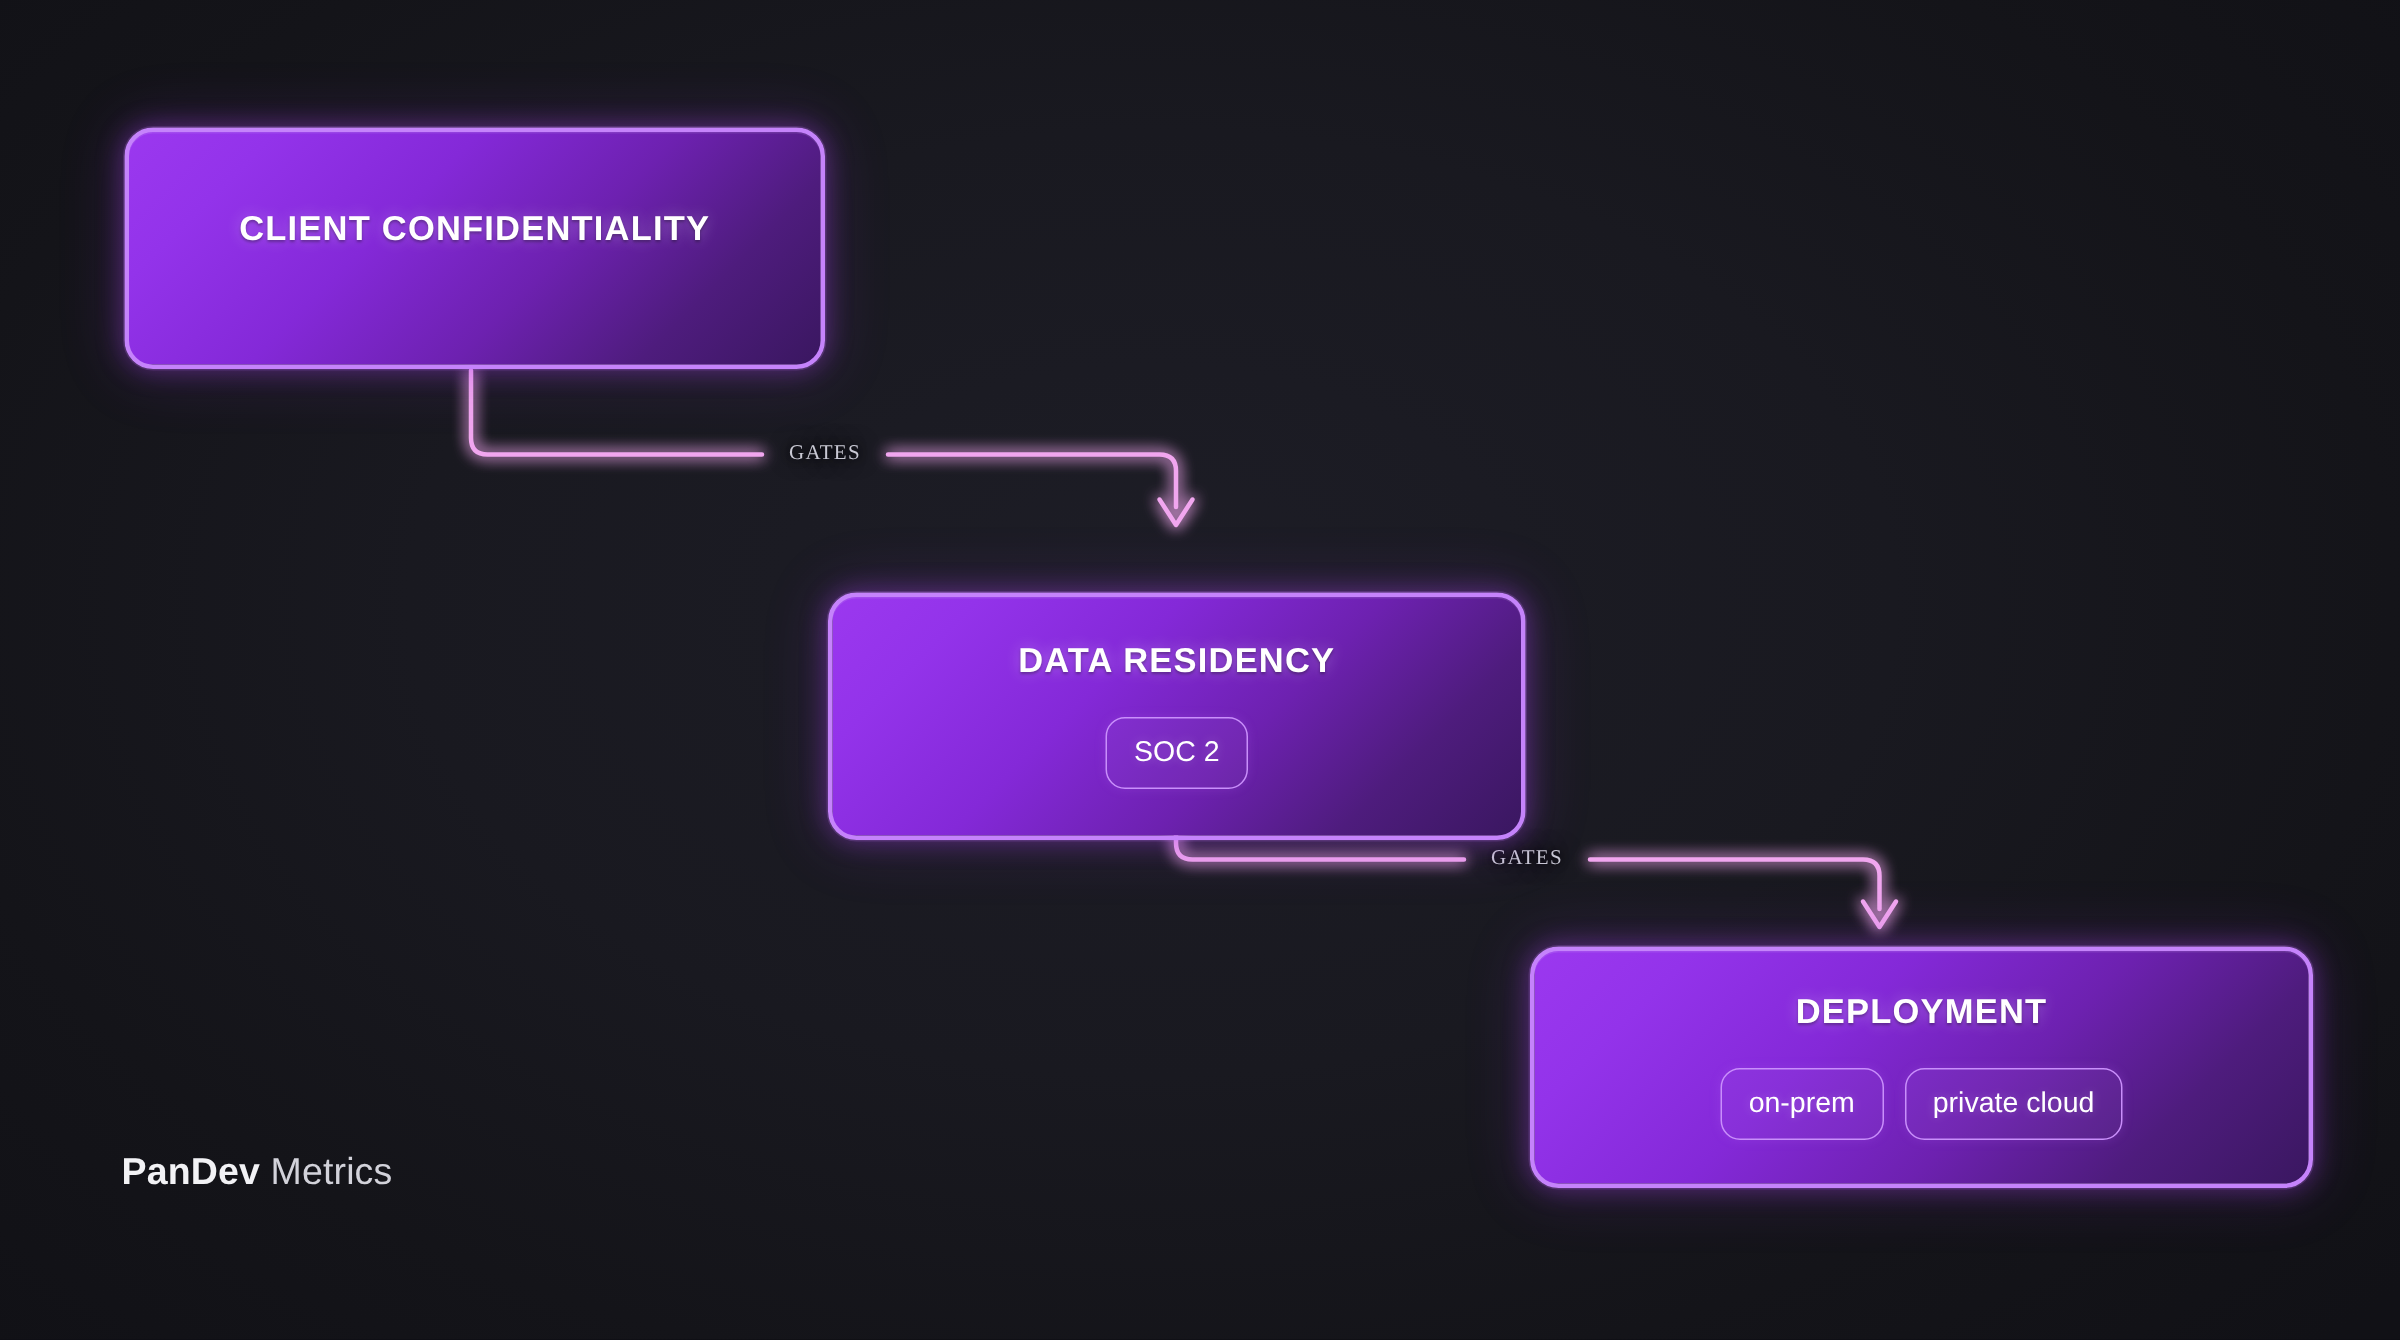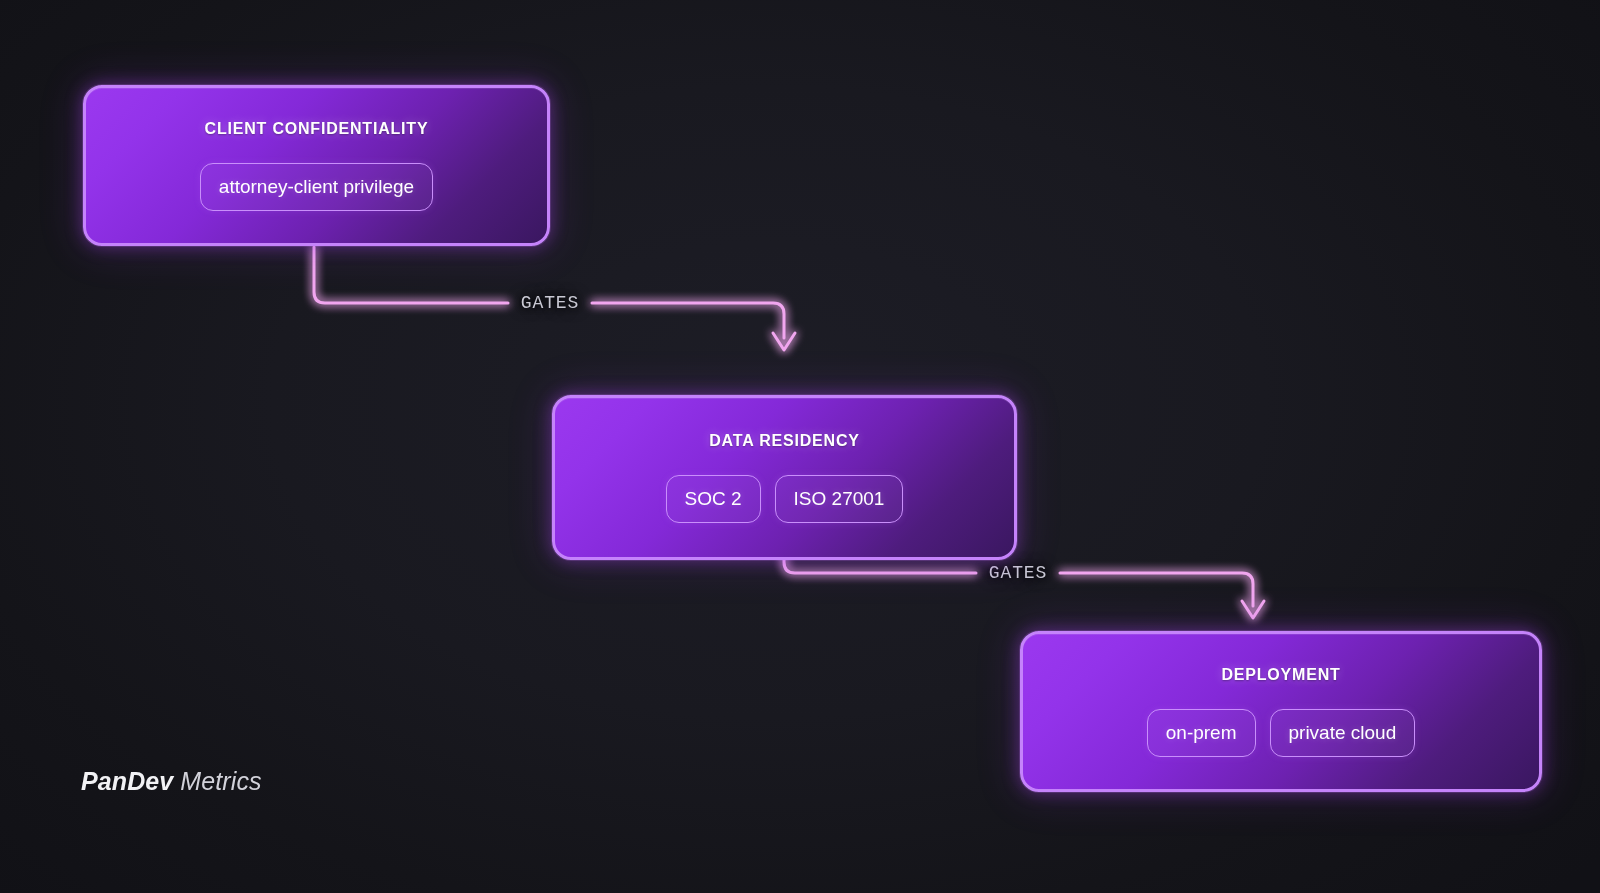--- a/index.html
+++ b/index.html
@@ -25,23 +25,23 @@
     left: 0; top: 0;
     width: 1600px;
     height: 893px;
     pointer-events: none;
   }
 
   .edge-label {
     position: absolute;
     transform: translate(-50%, -50%);
     color: #c9c9d4;
-    font-size: 18px;
+    font-size: 14px;
     letter-spacing: 0.9px;
-    font-family: Liberation Mono, monospace;
+    font-family: Liberation Serif, serif;
     white-space: nowrap;
     text-shadow: 0 0 6px rgba(0,0,0,0.95), 0 0 14px rgba(0,0,0,0.9);
   }
 
   
   .node {
     position: absolute;
     box-sizing: border-box;
     border-radius: 19px;
     border: 3px solid #c583fb;
@@ -60,21 +60,21 @@
       inset 0 1px 0 rgba(255,255,255,0.10);
     display: flex;
     flex-direction: column;
     align-items: center;
     justify-content: center;
   }
 
   .node-title {
     color: #ffffff;
     font-weight: bold;
-    font-size: 16px;
+    font-size: 23px;
     letter-spacing: 0.8px;
     line-height: 1;
     text-align: center;
     text-shadow: 0 0 10px rgba(255,255,255,0.30), 0 1px 2px rgba(0,0,0,0.35);
     margin: 0;
   }
 
   .chip-row {
     display: flex;
     flex-direction: row;
@@ -100,21 +100,20 @@
 
   
   #watermark {
     position: absolute;
     left: 81px;
     top: 769px;
     font-size: 25px;
     line-height: 1;
     white-space: nowrap;
     letter-spacing: 0.1px;
-    font-style: italic;
   }
   #watermark .wm-bold {
     font-weight: bold;
     color: #f2f2f5;
   }
   #watermark .wm-light {
     font-weight: normal;
     color: #d2d2da;
   }
 </style>
@@ -147,29 +146,27 @@
       <path d="M 1242 601 L 1253 618 L 1264 601" fill="none" stroke="#f1a6ef" stroke-width="3" stroke-linecap="round" stroke-linejoin="round"></path>
     </g>
   </svg>
 
   <div class="edge-label" style="left:550px; top:303px;">GATES</div>
   <div class="edge-label" style="left:1018px; top:573px;">GATES</div>
 
   <div class="node" style="left:83px; top:85px; width:467px; height:161px;">
     <div class="node-title">CLIENT CONFIDENTIALITY</div>
     <div class="chip-row">
-      <div class="chip">attorney-client privilege</div>
     </div>
   </div>
 
   <div class="node" style="left:552px; top:355px; width:465px; height:165px;margin-top:40px;">
     <div class="node-title">DATA RESIDENCY</div>
     <div class="chip-row">
       <div class="chip">SOC 2</div>
-      <div class="chip">ISO 27001</div>
     </div>
   </div>
 
   <div class="node" style="left:1020px; top:631px; width:522px; height:161px;">
     <div class="node-title">DEPLOYMENT</div>
     <div class="chip-row">
       <div class="chip">on-prem</div>
       <div class="chip">private cloud</div>
     </div>
   </div>

